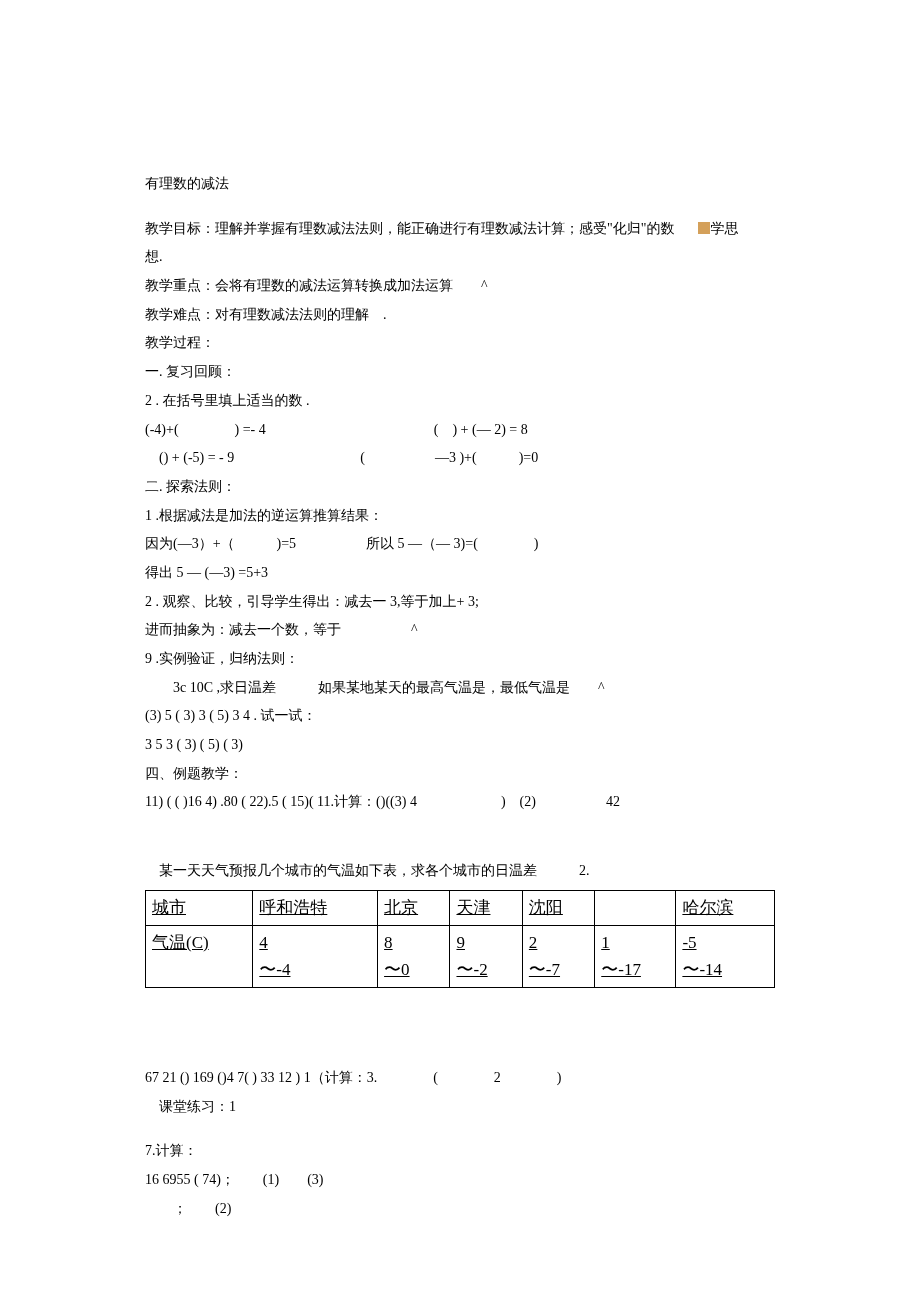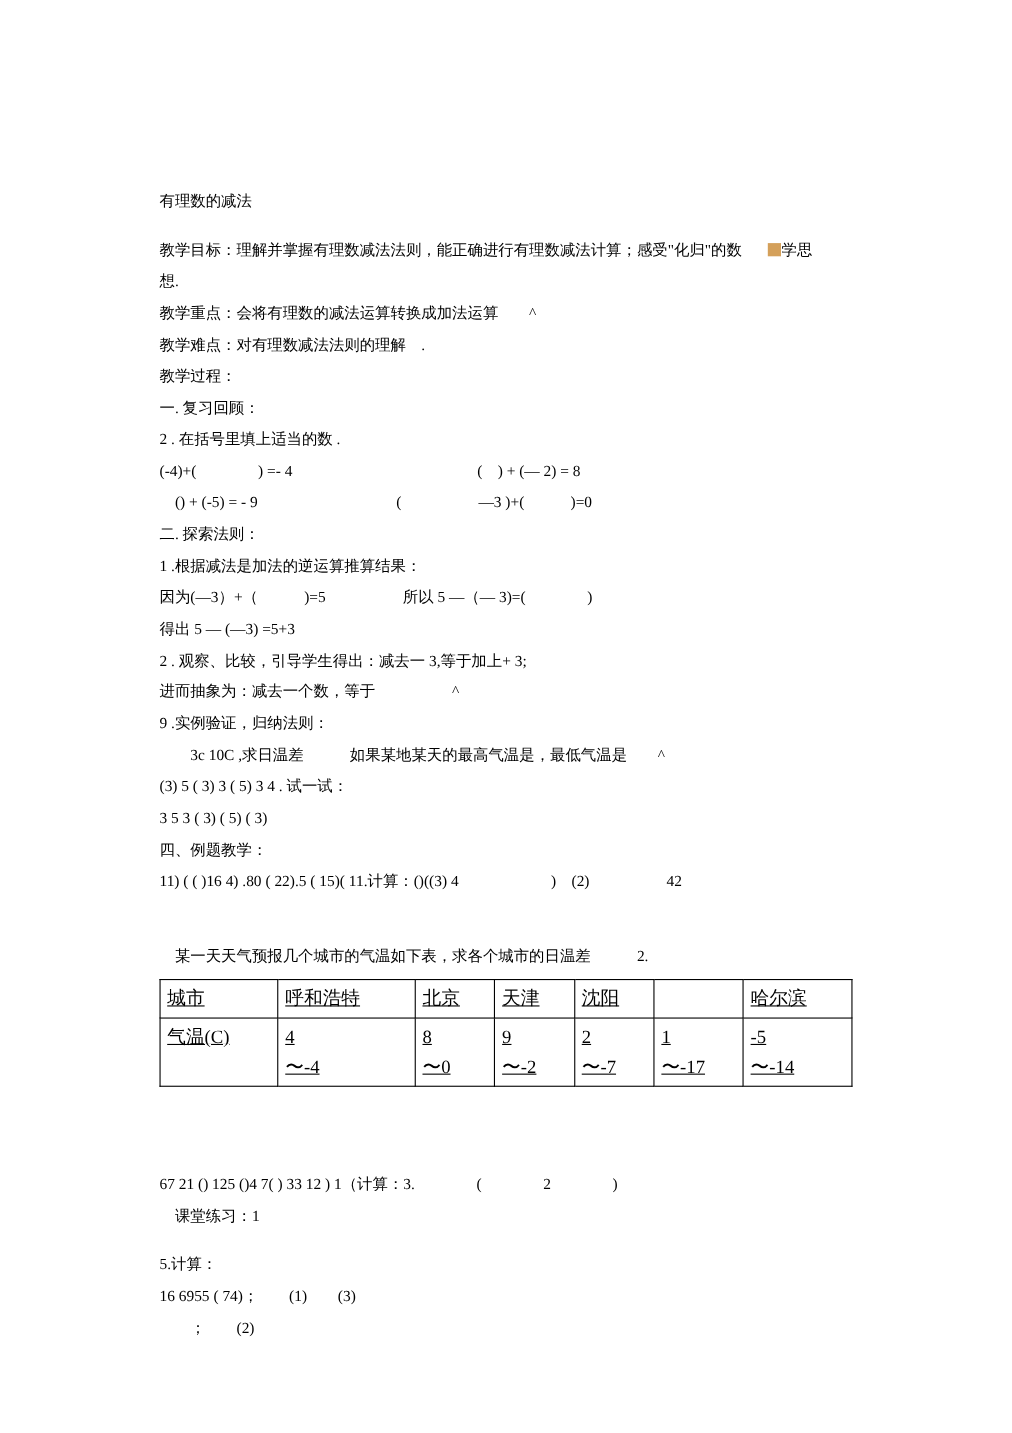--- a/index.html
+++ b/index.html
@@ -94,20 +94,20 @@
     <td><span>9</span><br><span>〜-2</span></td>
     <td><span>2</span><br><span>〜-7</span></td>
     <td><span>1</span><br><span>〜-17</span></td>
     <td><span>-5</span><br><span>〜-14</span></td>
   </tr>
 </tbody>
   </table>
 
 <div class="biggap"></div>
 
-<div class="line">67 21 () 125 ()4 7( ) 33 12 ) 1（计算：3.    (    2    )</div>
+<div class="line">67 21 () 169 ()4 7( ) 33 12 ) 1（计算：3.    (    2    )</div>
 <div class="line"> 课堂练习：1</div>
 
 <div class="gap"></div>
 
-<div class="line">5.计算：</div>
+<div class="line">7.计算：</div>
 <div class="line">16 6955 ( 74)；  (1)  (3)</div>
 <div class="line">  ；  (2)</div>
 
 </body></html>

